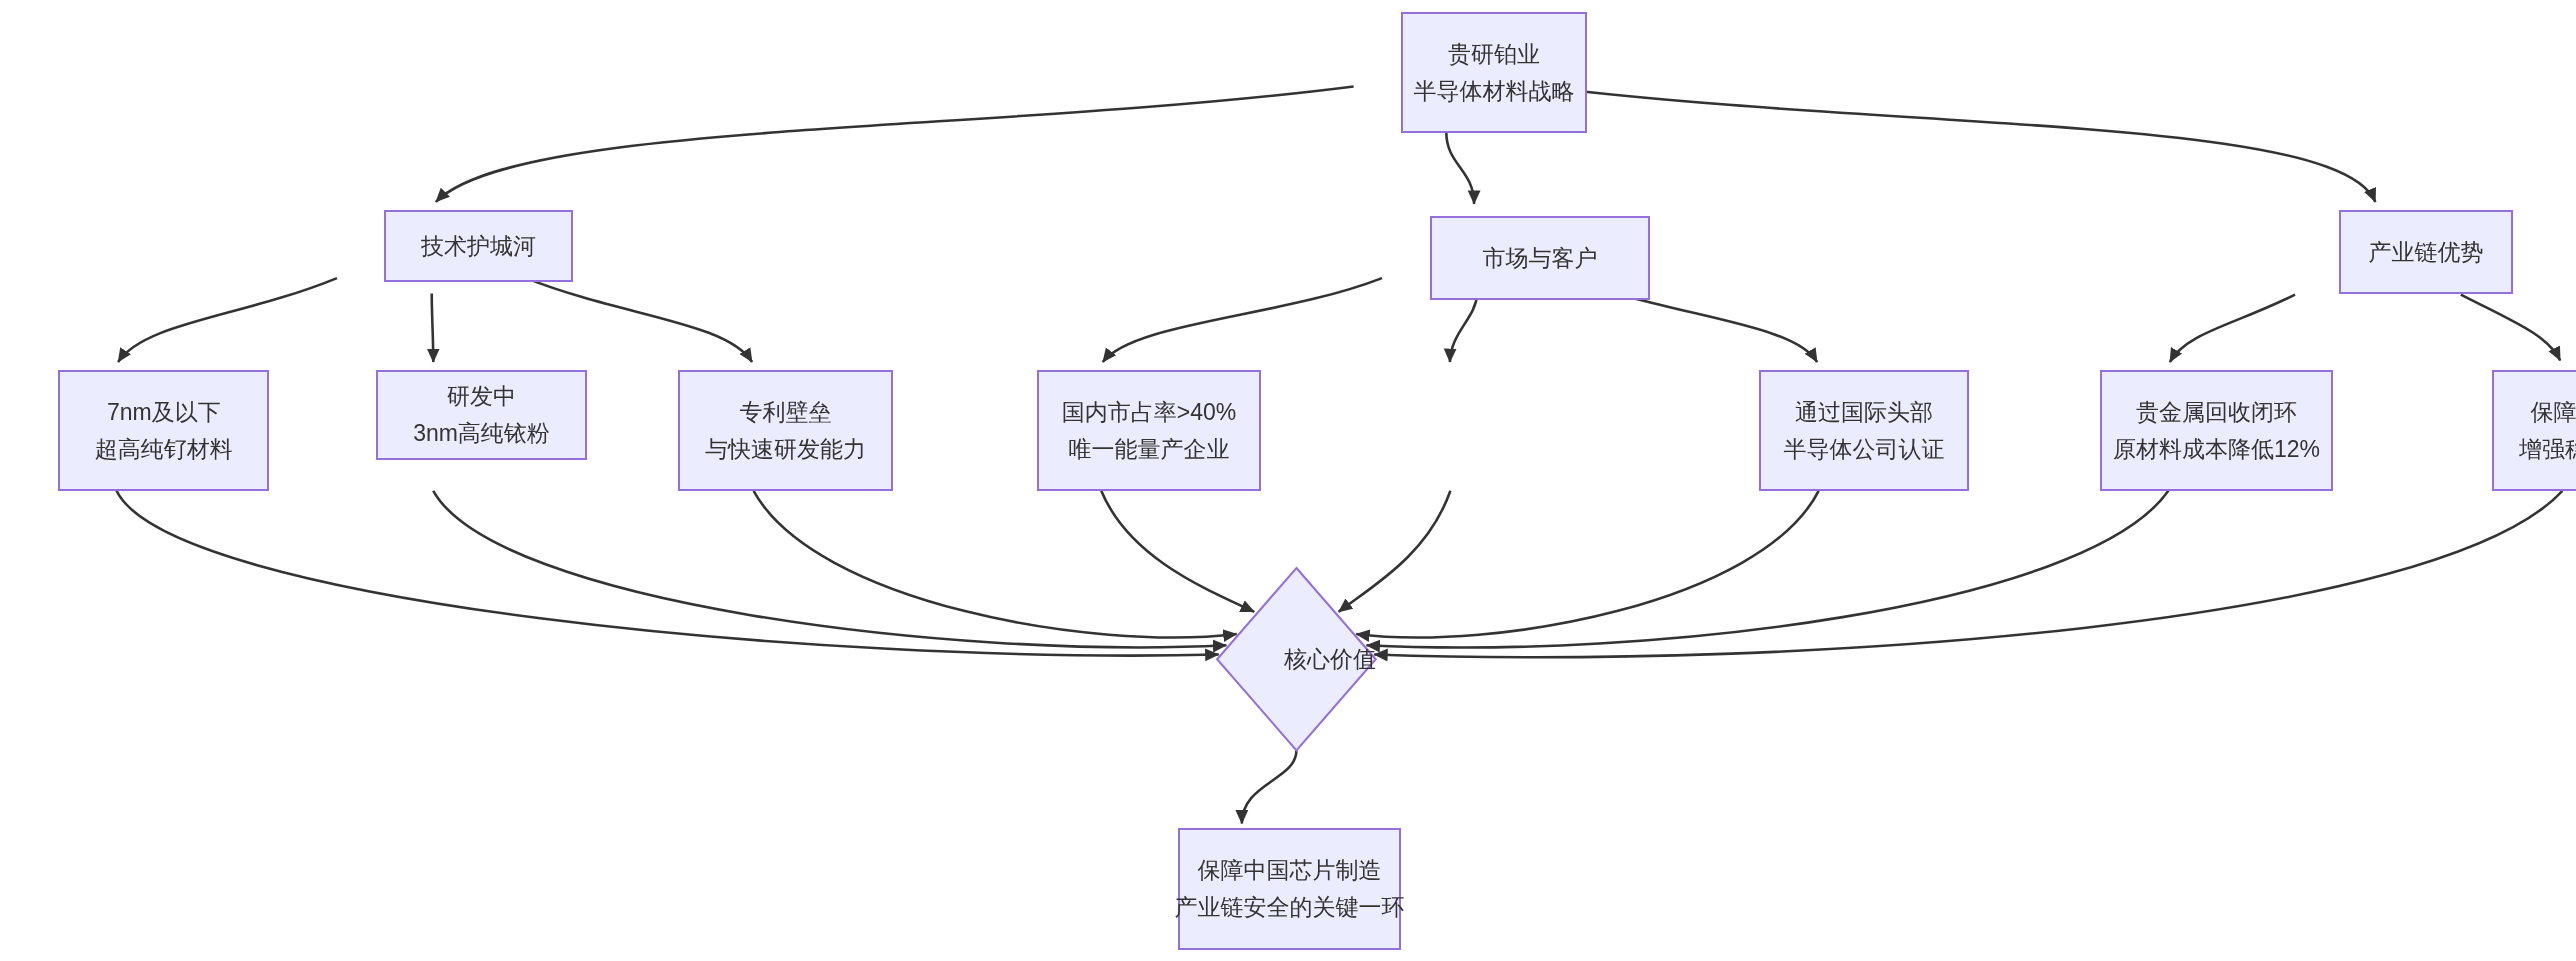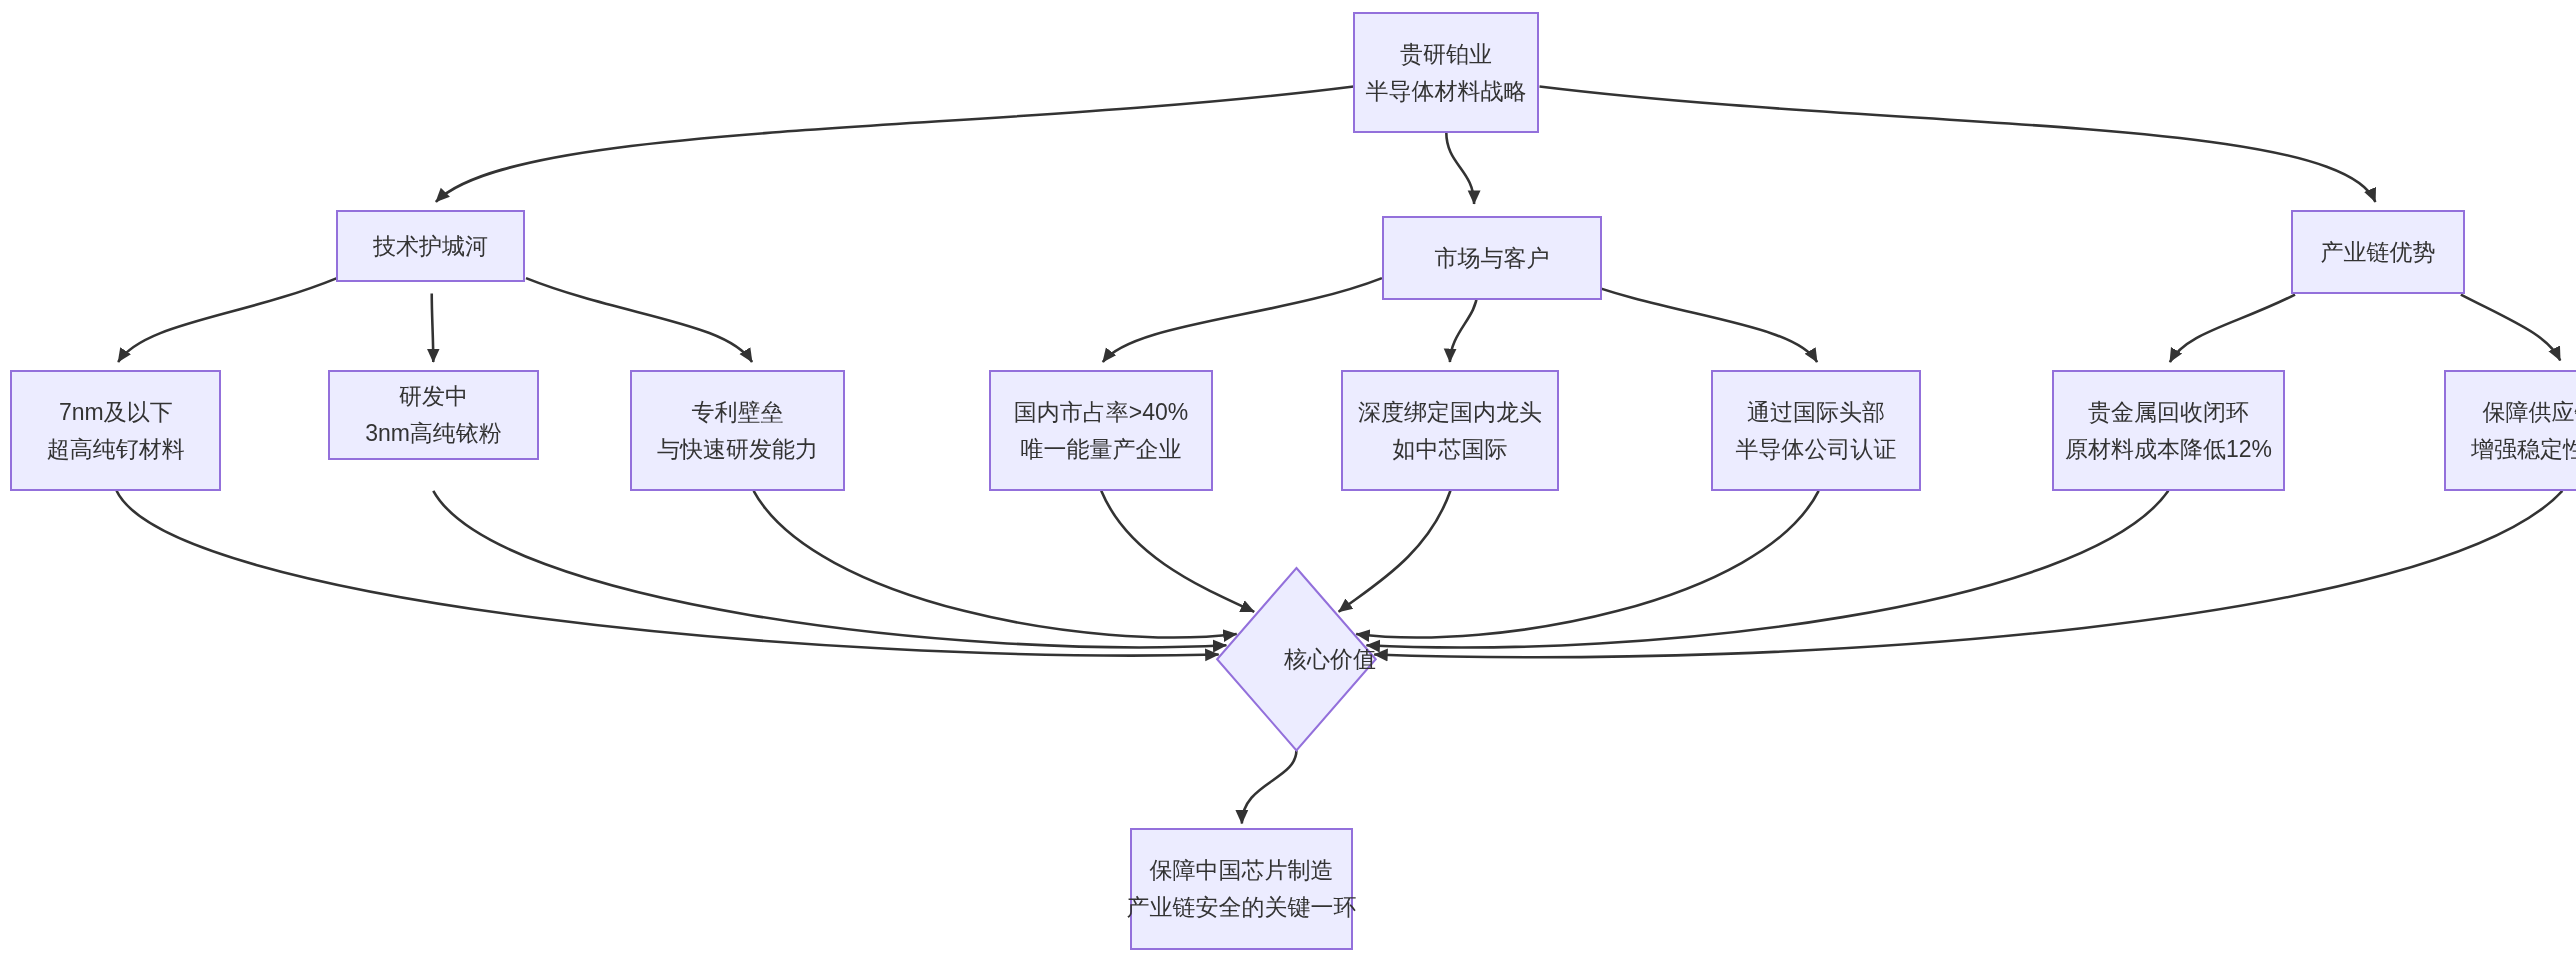--- a/index.html
+++ b/index.html
@@ -16,21 +16,21 @@
   .edge{fill:none;stroke:var(--edge-color);stroke-width:5px;}
   .arrow-head{fill:var(--edge-color);}
   .diamond{fill:var(--node-fill);stroke:var(--node-border);stroke-width:4px;}
   .node{
     position:absolute;
     box-sizing:border-box;
     background:var(--node-fill);
     border:2.1px solid var(--node-border);
     color:var(--text-color);
     display:flex;flex-direction:column;justify-content:center;align-items:center;
-    font-size:23px;line-height:37px;text-align:center;
+    font-size:23px;line-height:37px;text-align:center;margin-left:48px;
   }
   .diamond-label{
     position:absolute;left:1217px;top:623px;width:159px;height:72px;
     display:flex;justify-content:flex-end;align-items:center;
     color:var(--text-color);font-size:23px;line-height:37px;text-align:center;
   }
   .node span{display:block;white-space:nowrap;}
 </style>
 </head>
 <body>
@@ -103,24 +103,20 @@
   <div class="node" style="left:630px;top:370px;width:215px;height:121px">
     <span>专利壁垒</span>
     <span>与快速研发能力</span>
   </div>
 
   <div class="node" style="left:989px;top:370px;width:224px;height:121px">
     <span>国内市占率&gt;40%</span>
     <span>唯一能量产企业</span>
   </div>
 
-  <div class="node" style="left:1341px;top:370px;width:218px;height:121px">
-    <span>深度绑定国内龙头</span>
-    <span>如中芯国际</span>
-  </div>
 
   <div class="node" style="left:1711px;top:370px;width:210px;height:121px">
     <span>通过国际头部</span>
     <span>半导体公司认证</span>
   </div>
 
   <div class="node" style="left:2052px;top:370px;width:233px;height:121px">
     <span>贵金属回收闭环</span>
     <span>原材料成本降低12%</span>
   </div>

